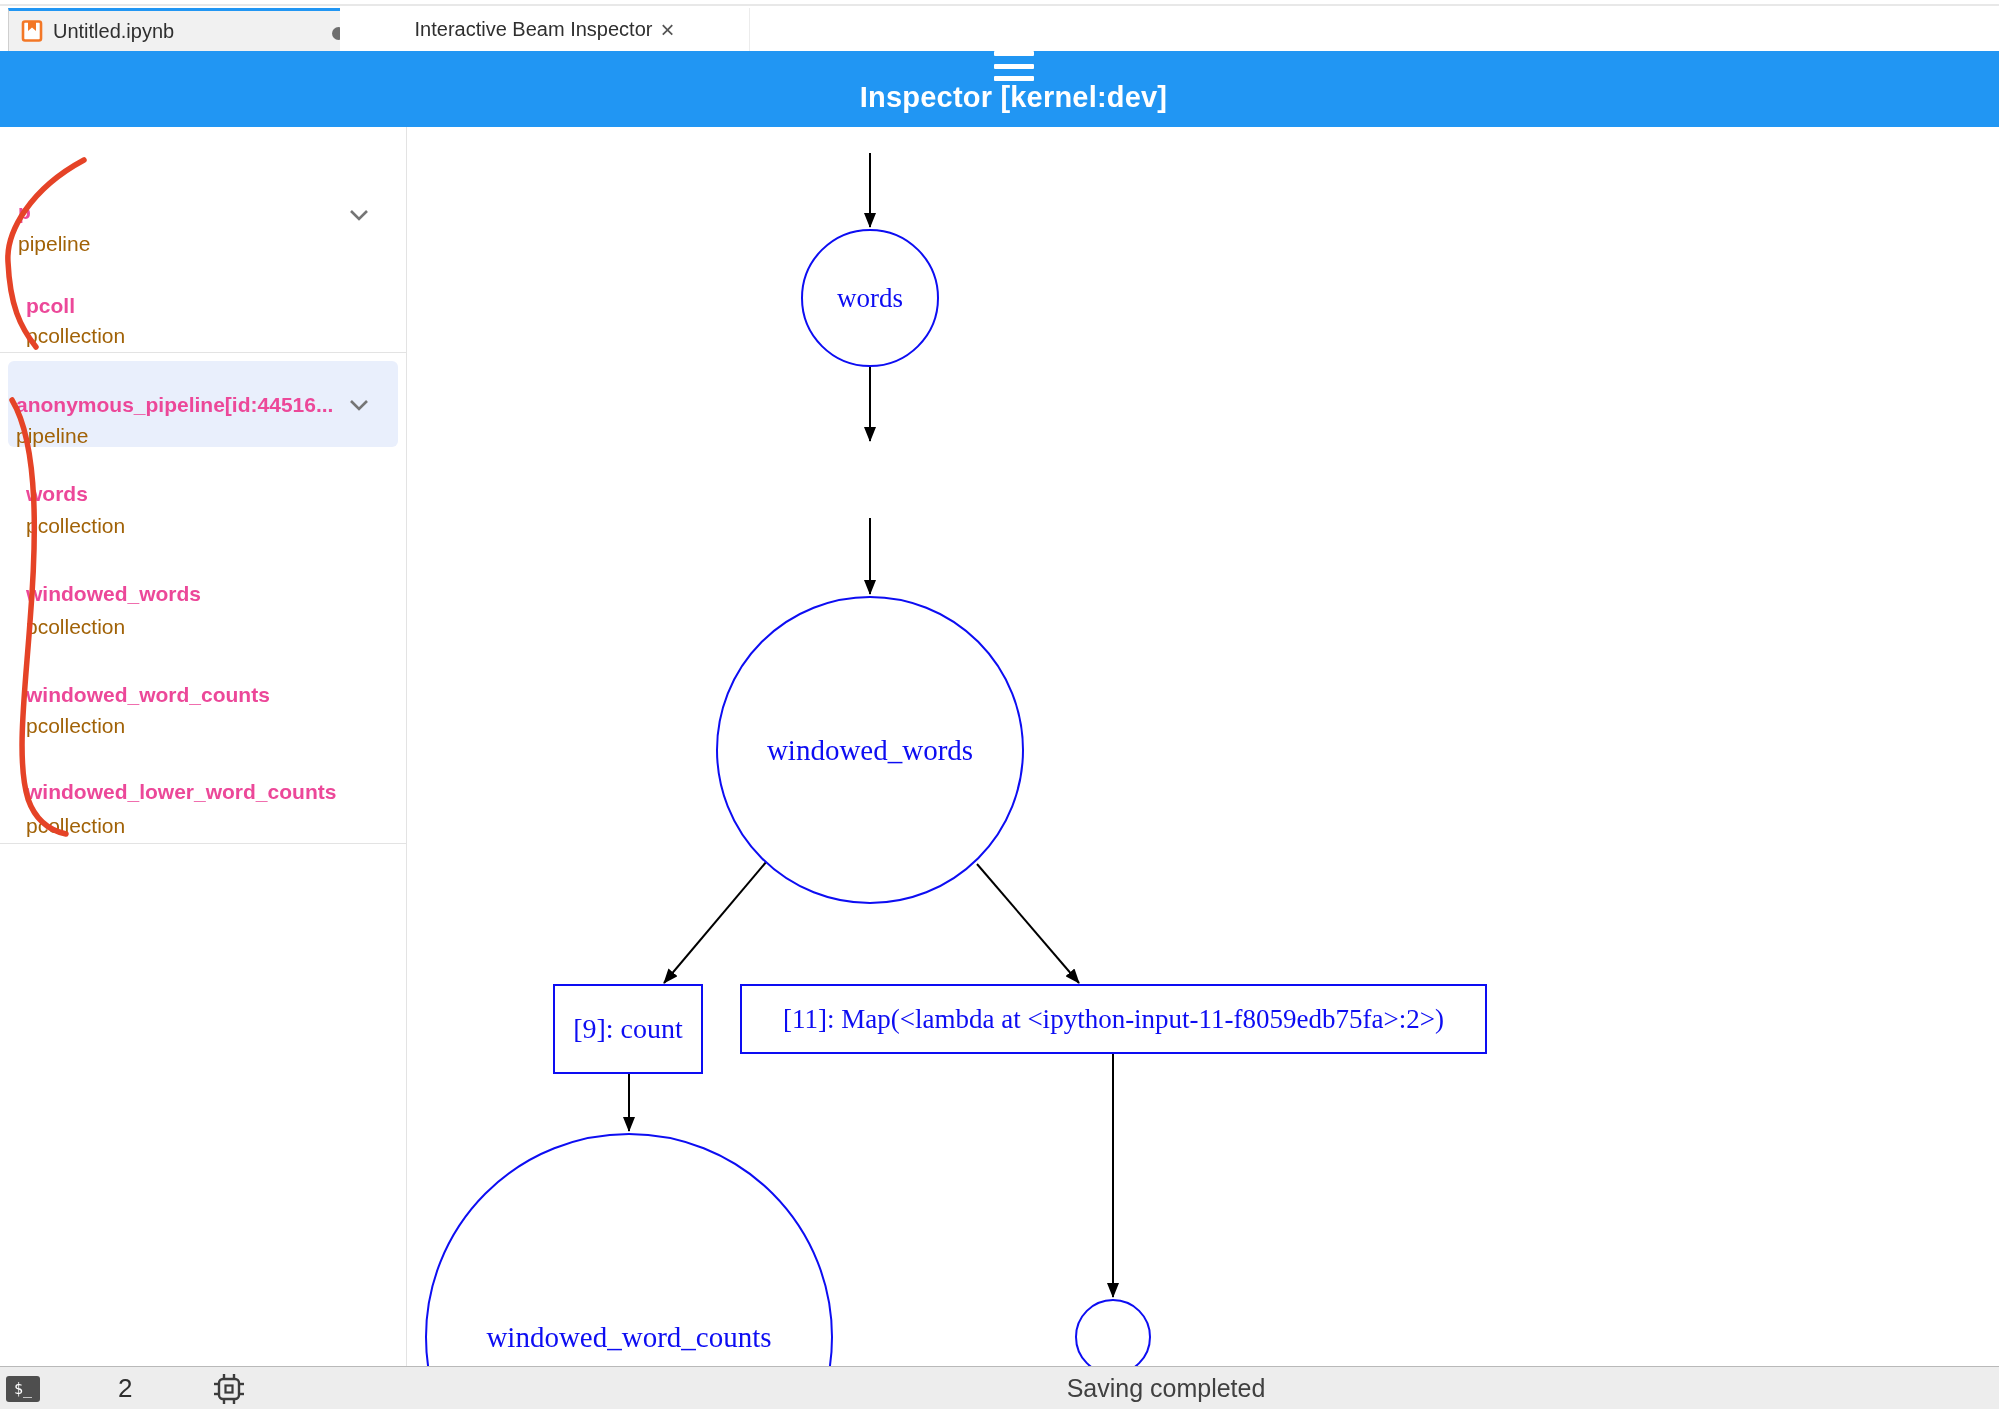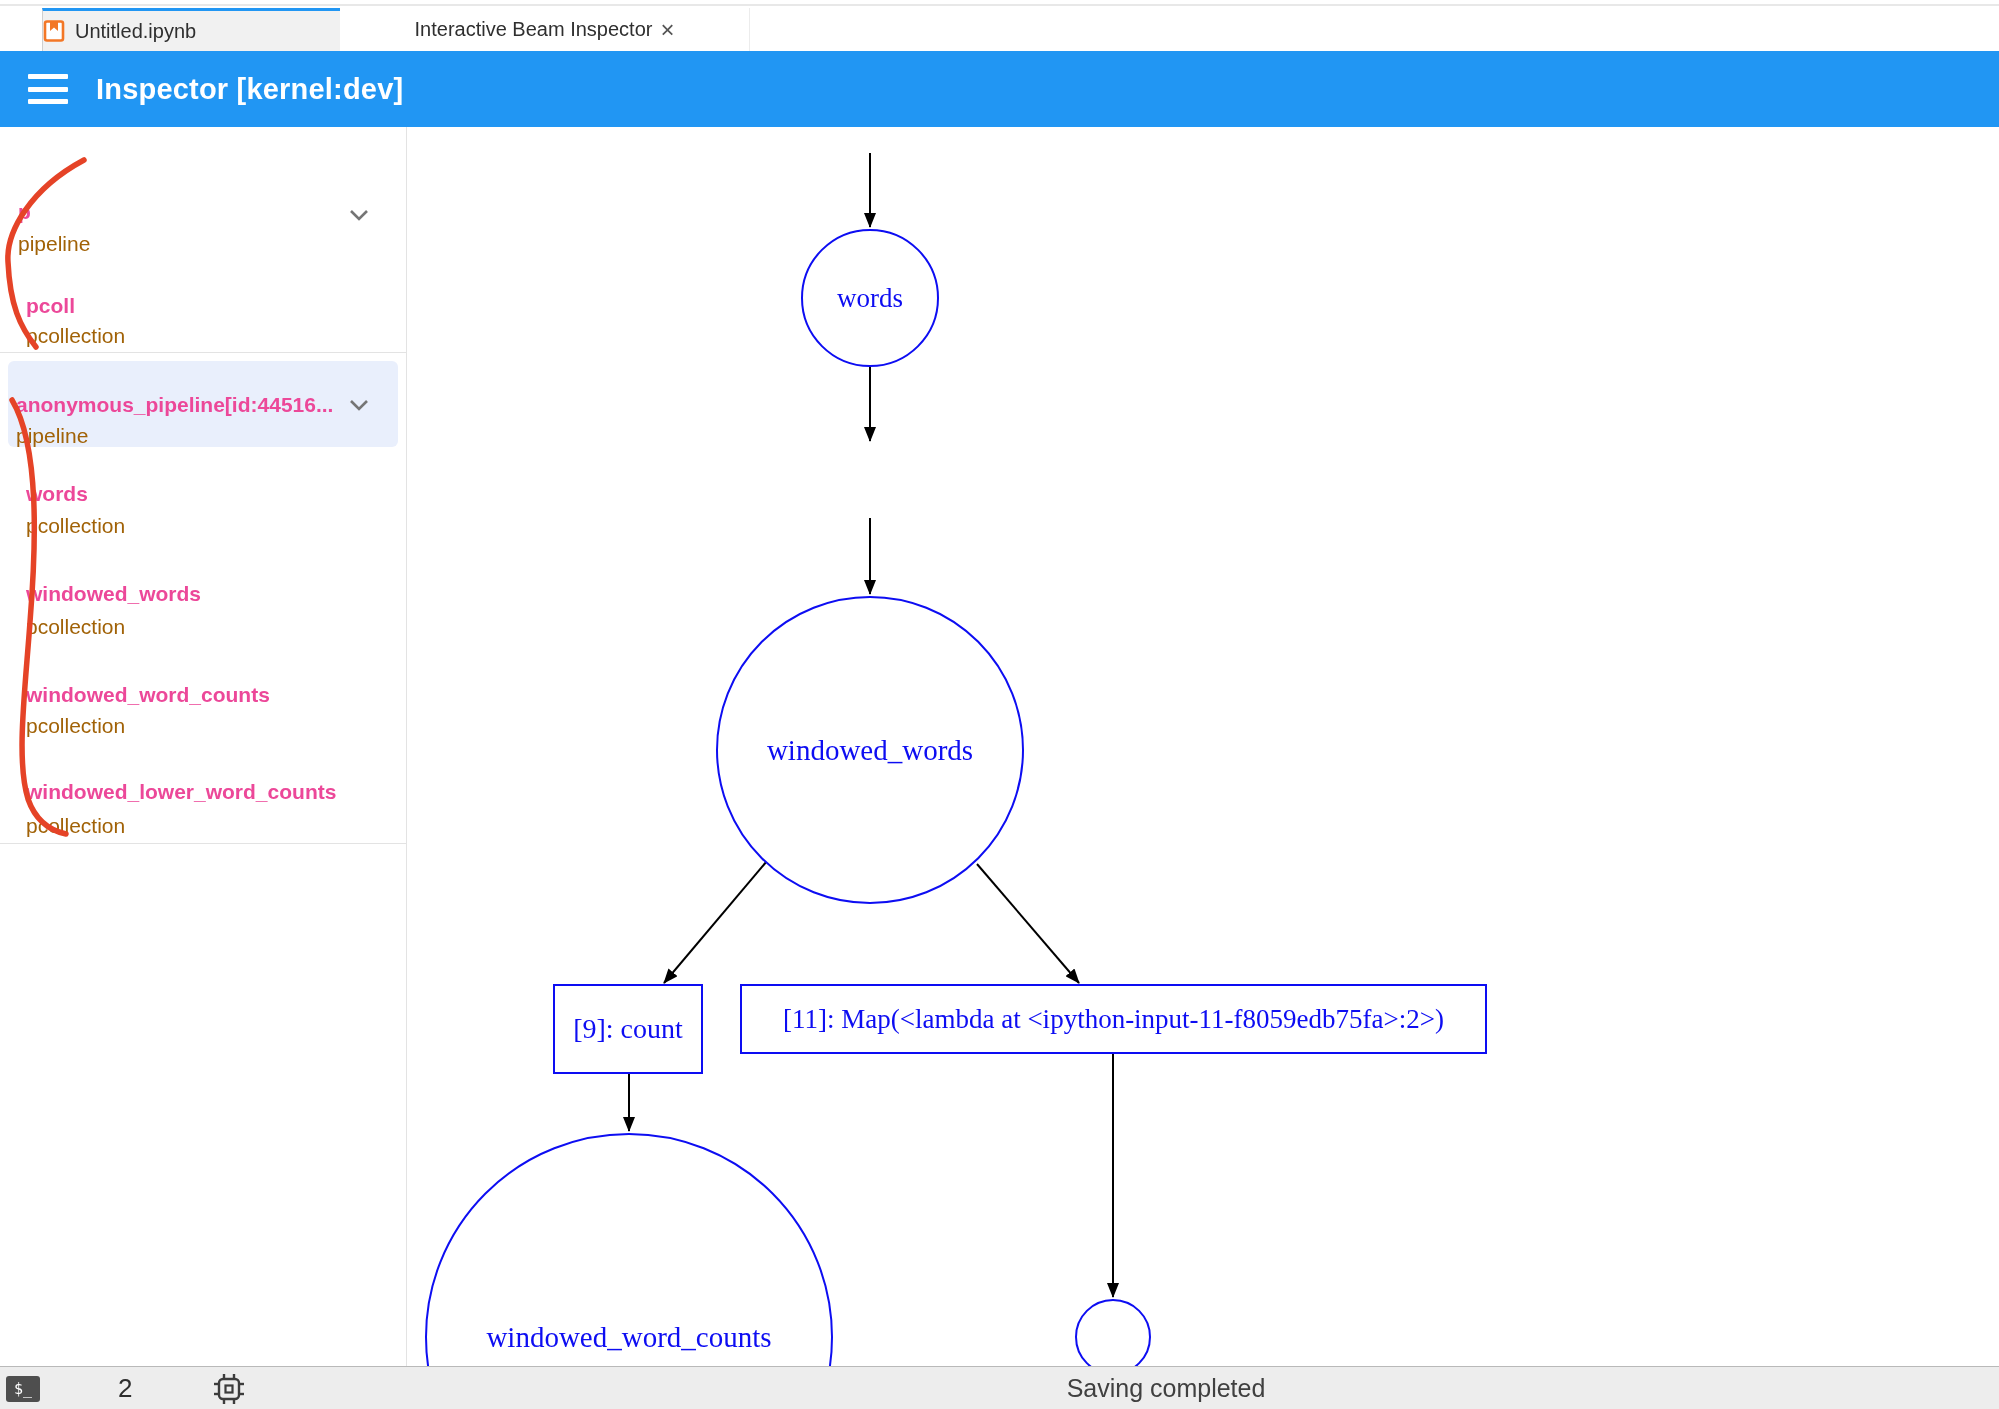--- a/index.html
+++ b/index.html
@@ -5,28 +5,28 @@
   html,body{margin:0;padding:0;background:#fff;}
   body{width:1999px;height:1409px;position:relative;overflow:hidden;
        font-family:"Liberation Sans",sans-serif;-webkit-font-smoothing:antialiased;}
   .abs{position:absolute;}
 
   
   #top-line{left:0;top:4px;width:1999px;height:2px;background:#e8e8e8;}
   #tab-bar{left:0;top:8px;width:1999px;height:43px;background:#fff;}
   .tab{height:43px;display:flex;align-items:center;box-sizing:border-box;font-size:20px;color:#2f2f2f;}
   #tab-1{left:8px;top:0;width:360px;background:#f1f1f1;border-left:1px solid #cfcfcf;
-         border-right:1px solid #cfcfcf;border-top:3px solid #2196f3;padding-left:0;margin-left:34px;}
+         border-right:1px solid #cfcfcf;border-top:3px solid #2196f3;padding-left:12px;}
   #tab-2{left:340px;top:0;width:410px;background:#fff;justify-content:center;border-right:1px solid #ececec;}
   #tab-1 .tab-label{margin-left:10px;}
   #tab-dot{position:absolute;right:22px;top:16px;width:13px;height:13px;border-radius:50%;background:#6e6e6e;}
   .close-x{margin-left:8px;font-size:24px;color:#555;line-height:1;}
 
   
-  #header{left:0;top:51px;width:1999px;height:76px;background:#2196f3;display:flex;align-items:center;}
+  #header{left:0;top:51px;width:1999px;height:76px;background:#2196f3;display:flex;align-items:center;flex-direction:column;}
   #hamburger{margin-left:28px;width:40px;height:30px;display:flex;flex-direction:column;justify-content:space-between;cursor:pointer;}
   #hamburger span{display:block;width:40px;height:5px;background:#fff;border-radius:1px;}
   #header-title{margin-left:28px;color:#fff;font-size:29px;font-weight:bold;letter-spacing:.2px;}
 
   
   #sidebar{left:0;top:127px;width:406px;height:716px;background:#fff;border-bottom:1px solid #e3e3e3;}
   #v-divider{left:406px;top:127px;width:1px;height:1239px;background:#e3e3e3;}
   .item-title{font-size:21px;font-weight:bold;color:#ec4899;white-space:nowrap;}
   .item-sub{font-size:21px;color:#a16207;}
   .chev{width:30px;height:30px;cursor:pointer;}

